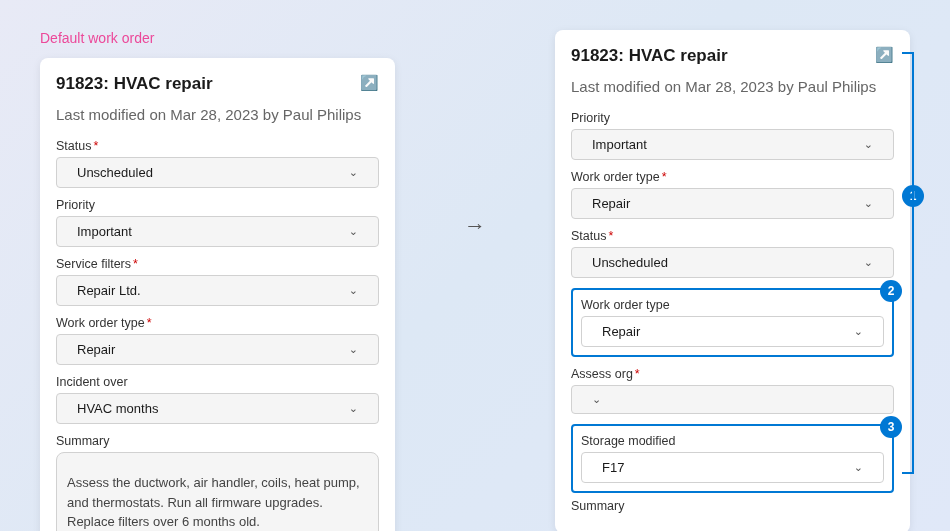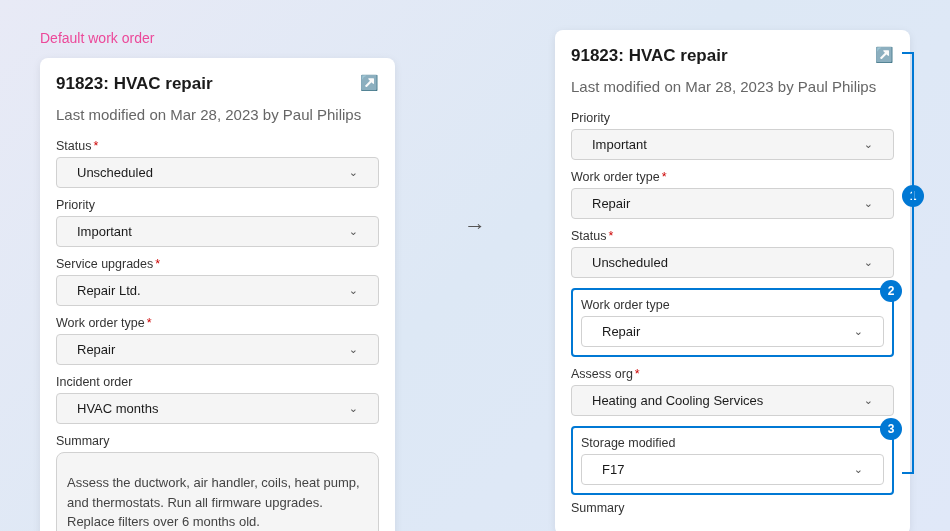--- a/index.html
+++ b/index.html
@@ -169,21 +169,21 @@
           <span>Priority</span>
         </div>
         <div class="field-select">
           <span>Important</span>
           <span class="chevron">⌄</span>
         </div>
       </div>
 
       <div class="field-group">
         <div class="field-label">
-          <span>Service upgrades</span>
+          <span>Service filters</span>
           <span class="required-star">*</span>
         </div>
         <div class="field-select">
           <span>Repair Ltd.</span>
           <span class="chevron">⌄</span>
         </div>
       </div>
 
       <div class="field-group">
         <div class="field-label">
@@ -191,21 +191,21 @@
           <span class="required-star">*</span>
         </div>
         <div class="field-select">
           <span>Repair</span>
           <span class="chevron">⌄</span>
         </div>
       </div>
 
       <div class="field-group">
         <div class="field-label">
-          <span>Incident order</span>
+          <span>Incident over</span>
         </div>
         <div class="field-select">
           <span>HVAC months</span>
           <span class="chevron">⌄</span>
         </div>
       </div>
 
       <div class="field-group">
         <div class="field-label">Summary</div>
         <div class="field-textarea">Assess the ductwork, air handler, coils, heat pump, and thermostats. Run all firmware upgrades. Replace filters over 6 months old.</div>
@@ -267,21 +267,20 @@
         </div>
         <div style="position:absolute; top:-10px; right:-10px; width:22px; height:22px; background:#0078d4; border-radius:50%; color:#fff; font-size:12px; font-weight:700; display:flex; align-items:center; justify-content:center; z-index:10;">2</div>
       </div>
 
       <div class="field-group">
         <div class="field-label">
           <span>Assess org</span>
           <span class="required-star">*</span>
         </div>
         <div class="field-select">
-          <span>Heating and Cooling Services</span>
           <span class="chevron">⌄</span>
         </div>
       </div>
 
       <div class="field-highlighted" style="position:relative; margin-bottom:6px;">
         <div class="field-label">
           <span>Storage modified</span>
         </div>
         <div class="field-select white-bg">
           <span>F17</span>

